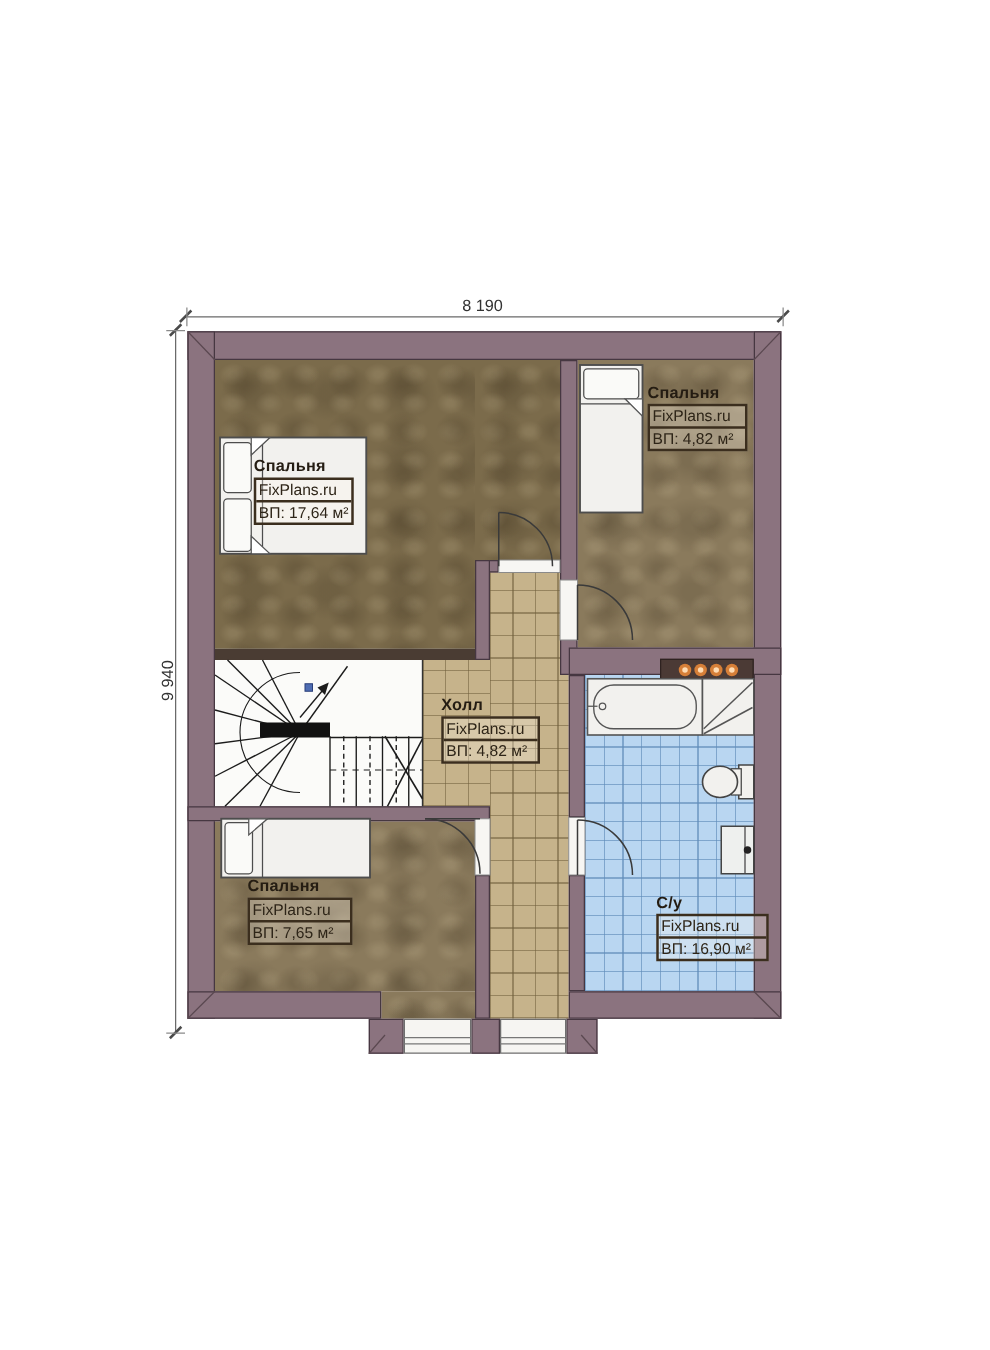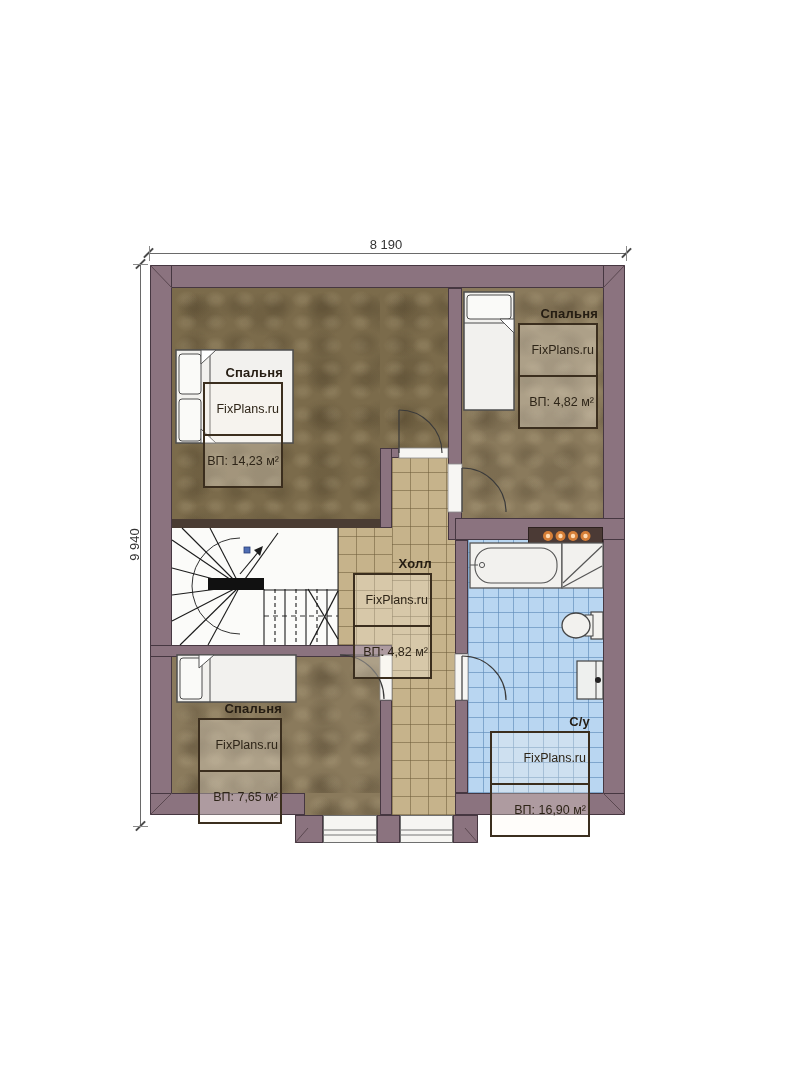--- a/index.html
+++ b/index.html
@@ -36,24 +36,24 @@
 
   
   .wall{background:#8b737f;border:1px solid #463741;}
   .wall-thin{background:#4a3c33;}
   .window{background:#f6f5f2;border:1px solid #6f6f6f;}
   .lights-strip{background:#4b3a35;border:1px solid #2e2220;}
 
   .overlay{position:absolute;left:0;top:0;pointer-events:none;}
 
   
-  .room-label{position:absolute;text-align:right;color:#241c12;}
+  .room-label{position:absolute;text-align:left;color:#241c12;}
   .room-label .rname{font-size:13px;font-weight:bold;margin-bottom:2px;letter-spacing:.2px;}
   .room-label .rbox{border:2px solid #3b2e1e;background:rgba(255,250,240,.30);}
-  .room-label .rrow{font-size:12.5px;padding:18px 2px;color:#2e2518;white-space:nowrap;}
+  .room-label .rrow{font-size:12.5px;padding:1px 2px;color:#2e2518;white-space:nowrap;}
   .room-label .rrow.brand{border-bottom:2px solid #3b2e1e;}
 
   
   .dim-line{position:absolute;background:#6a6a6a;}
   .dim-tick{position:absolute;width:13px;height:2px;background:#4a4a4a;transform:rotate(-45deg);}
   .dim-ext{position:absolute;background:#8a8a8a;}
   .dim-text{position:absolute;font-size:13px;color:#333;text-align:center;}
   .dim-text.vert{transform:rotate(-90deg);}
 </style>
 </head>
@@ -239,21 +239,21 @@
       <line x1="312" y1="391" x2="312" y2="435"></line>
       <path d="M 312,391 A 44 44 0 0 1 356,435"></path>
     </g>
   </svg>
 </div>
 
 <div class="room-label" style="left:203px;top:365px;width:80px;">
   <div class="rname">Спальня</div>
   <div class="rbox">
     <div class="rrow brand">FixPlans.ru</div>
-    <div class="rrow">ВП: 14,23 м²</div>
+    <div class="rrow">ВП: 17,64 м²</div>
   </div>
 </div>
 
 <div class="room-label" style="left:518px;top:306px;width:80px;">
   <div class="rname">Спальня</div>
   <div class="rbox">
     <div class="rrow brand">FixPlans.ru</div>
     <div class="rrow">ВП: 4,82 м²</div>
   </div>
 </div>
@@ -267,19 +267,19 @@
 </div>
 
 <div class="room-label" style="left:198px;top:701px;width:84px;">
   <div class="rname">Спальня</div>
   <div class="rbox">
     <div class="rrow brand">FixPlans.ru</div>
     <div class="rrow">ВП: 7,65 м²</div>
   </div>
 </div>
 
-<div class="room-label" style="left:490px;top:714px;width:100px;">
+<div class="room-label" style="left:525px;top:714px;width:90px;">
   <div class="rname">С/у</div>
   <div class="rbox">
     <div class="rrow brand">FixPlans.ru</div>
     <div class="rrow">ВП: 16,90 м²</div>
   </div>
 </div>
 
 </body></html>

